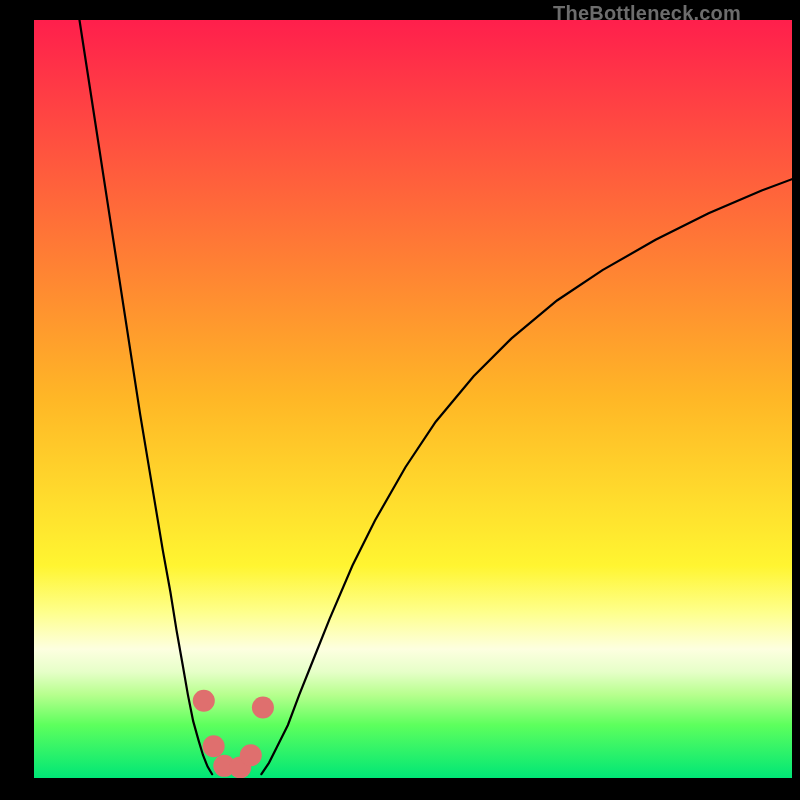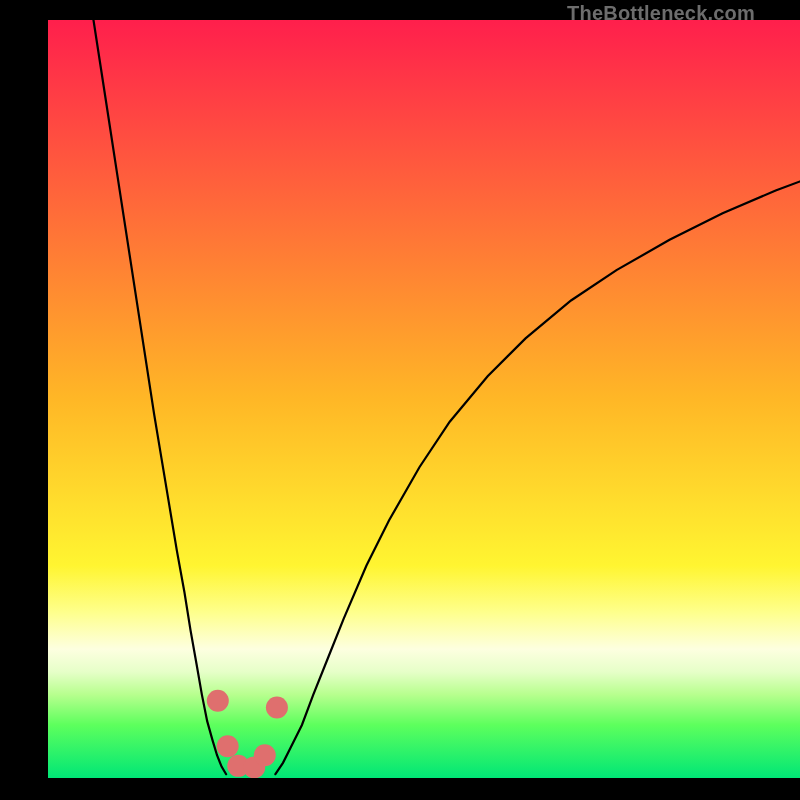--- a/index.html
+++ b/index.html
@@ -6,21 +6,21 @@
     margin: 0;
     padding: 0;
     width: 800px;
     height: 800px;
     overflow: hidden;
     background: #000;
     font-family: Arial, Helvetica, sans-serif;
   }
   .frame {
     position: absolute;
-    top: 0; left: 18px;
+    top: 0; left: 4px;
     width: 704px; height: 800px;
     background: #000;
     padding-left: 45px;
   }
   .plot {
     position: absolute;
     top: 20px;
     left: 30px;
     width: 758px;
     height: 758px;

